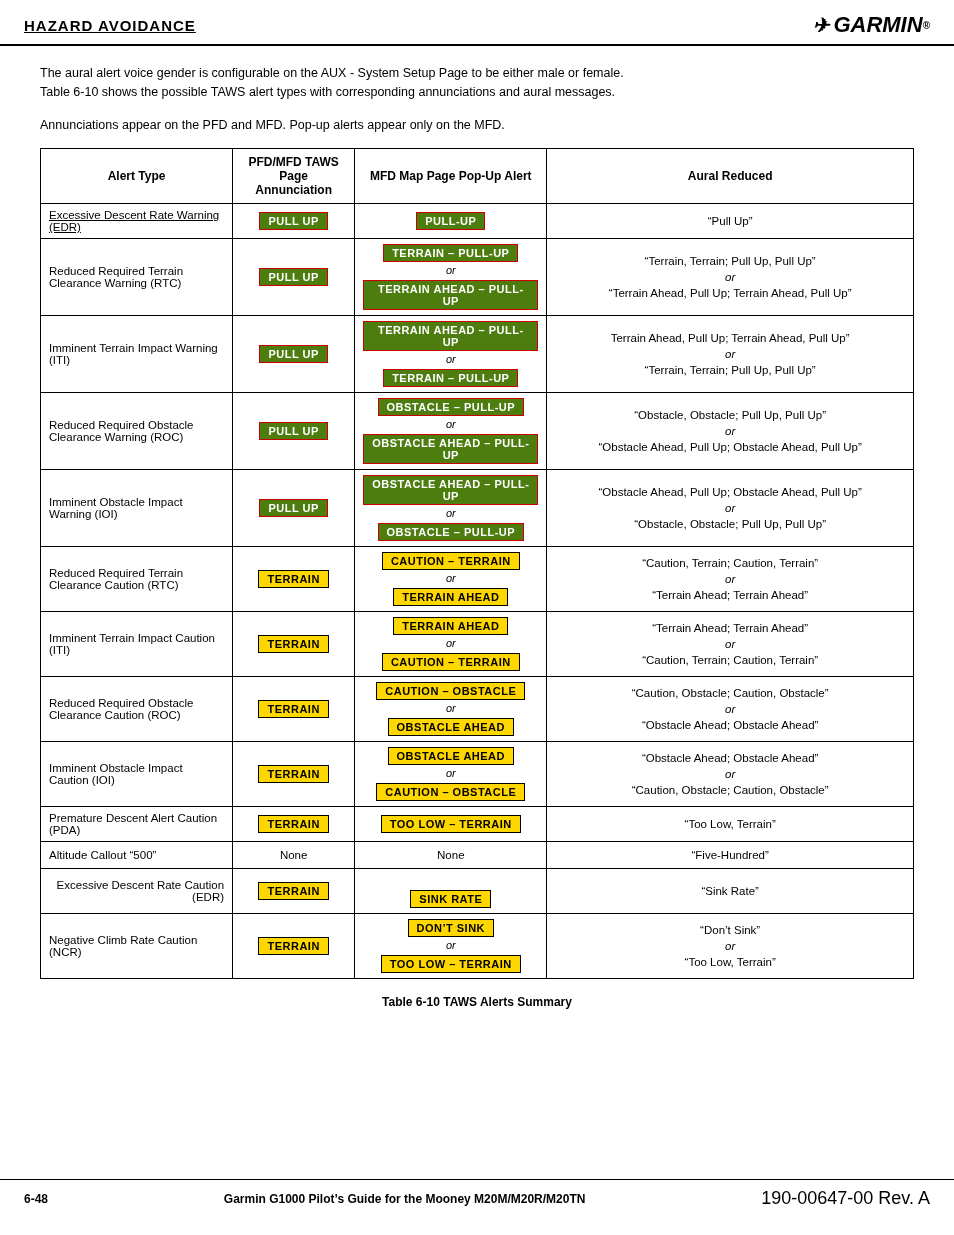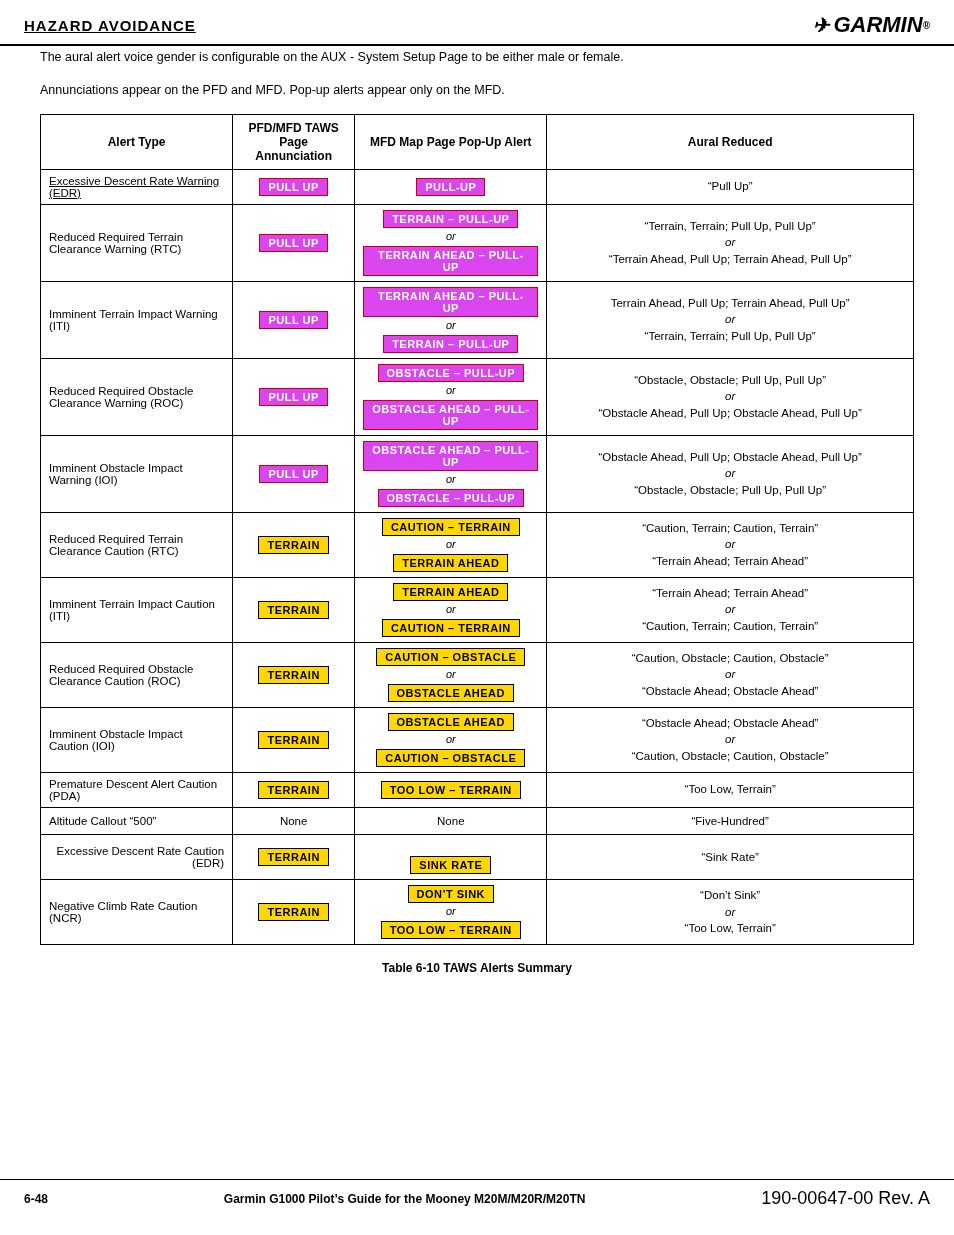--- a/index.html
+++ b/index.html
@@ -35,21 +35,21 @@
       font-weight: bold;
       font-style: italic;
     }
     .garmin-logo .bird-icon {
       margin-right: 4px;
       font-size: 20px;
     }
 
     
     .content {
-      padding: 2px 40px 10px 40px;
+      padding: 18px 40px 10px 40px;
     }
     .intro-text {
       font-size: 12.5px;
       line-height: 1.5;
       margin-bottom: 14px;
     }
 
     
     .alert-table {
       width: 100%;
@@ -80,21 +80,21 @@
     
     .badge {
       display: inline-block;
       padding: 2px 8px;
       font-weight: bold;
       font-size: 11px;
       letter-spacing: 0.5px;
       border: 1.5px solid #000;
     }
     .badge-red {
-      background: #d946ef;
+      background: #4d7c0f;
       color: #fff;
       border-color: #cc0000;
     }
     .badge-yellow {
       background: #FFD700;
       color: #000;
       border-color: #000;
     }
     .badge-yellow-outline {
       background: #FFD700;
@@ -158,20 +158,21 @@
   <div class="garmin-logo">
     <span class="bird-icon">✈</span>
     <span>GARMIN</span>
       <span style="font-size:10px;vertical-align:super;font-style:normal;">®</span>
   </div>
 </div>
 
 <div class="content">
   <p class="intro-text">
     <span>The aural alert voice gender is configurable on the AUX - System Setup Page to be either male or female.</span><br>
+    <span>Table 6-10 shows the possible TAWS alert types with corresponding annunciations and aural messages.</span>
   </p>
   <p class="intro-text">Annunciations appear on the PFD and MFD.  Pop-up alerts appear only on the MFD.</p>
 
   <table class="alert-table">
     <thead>
       <tr>
         <th class="col-alert">Alert Type</th>
         <th class="col-pfd">
           <span>PFD/MFD TAWS Page Annunciation</span>
         </th>

